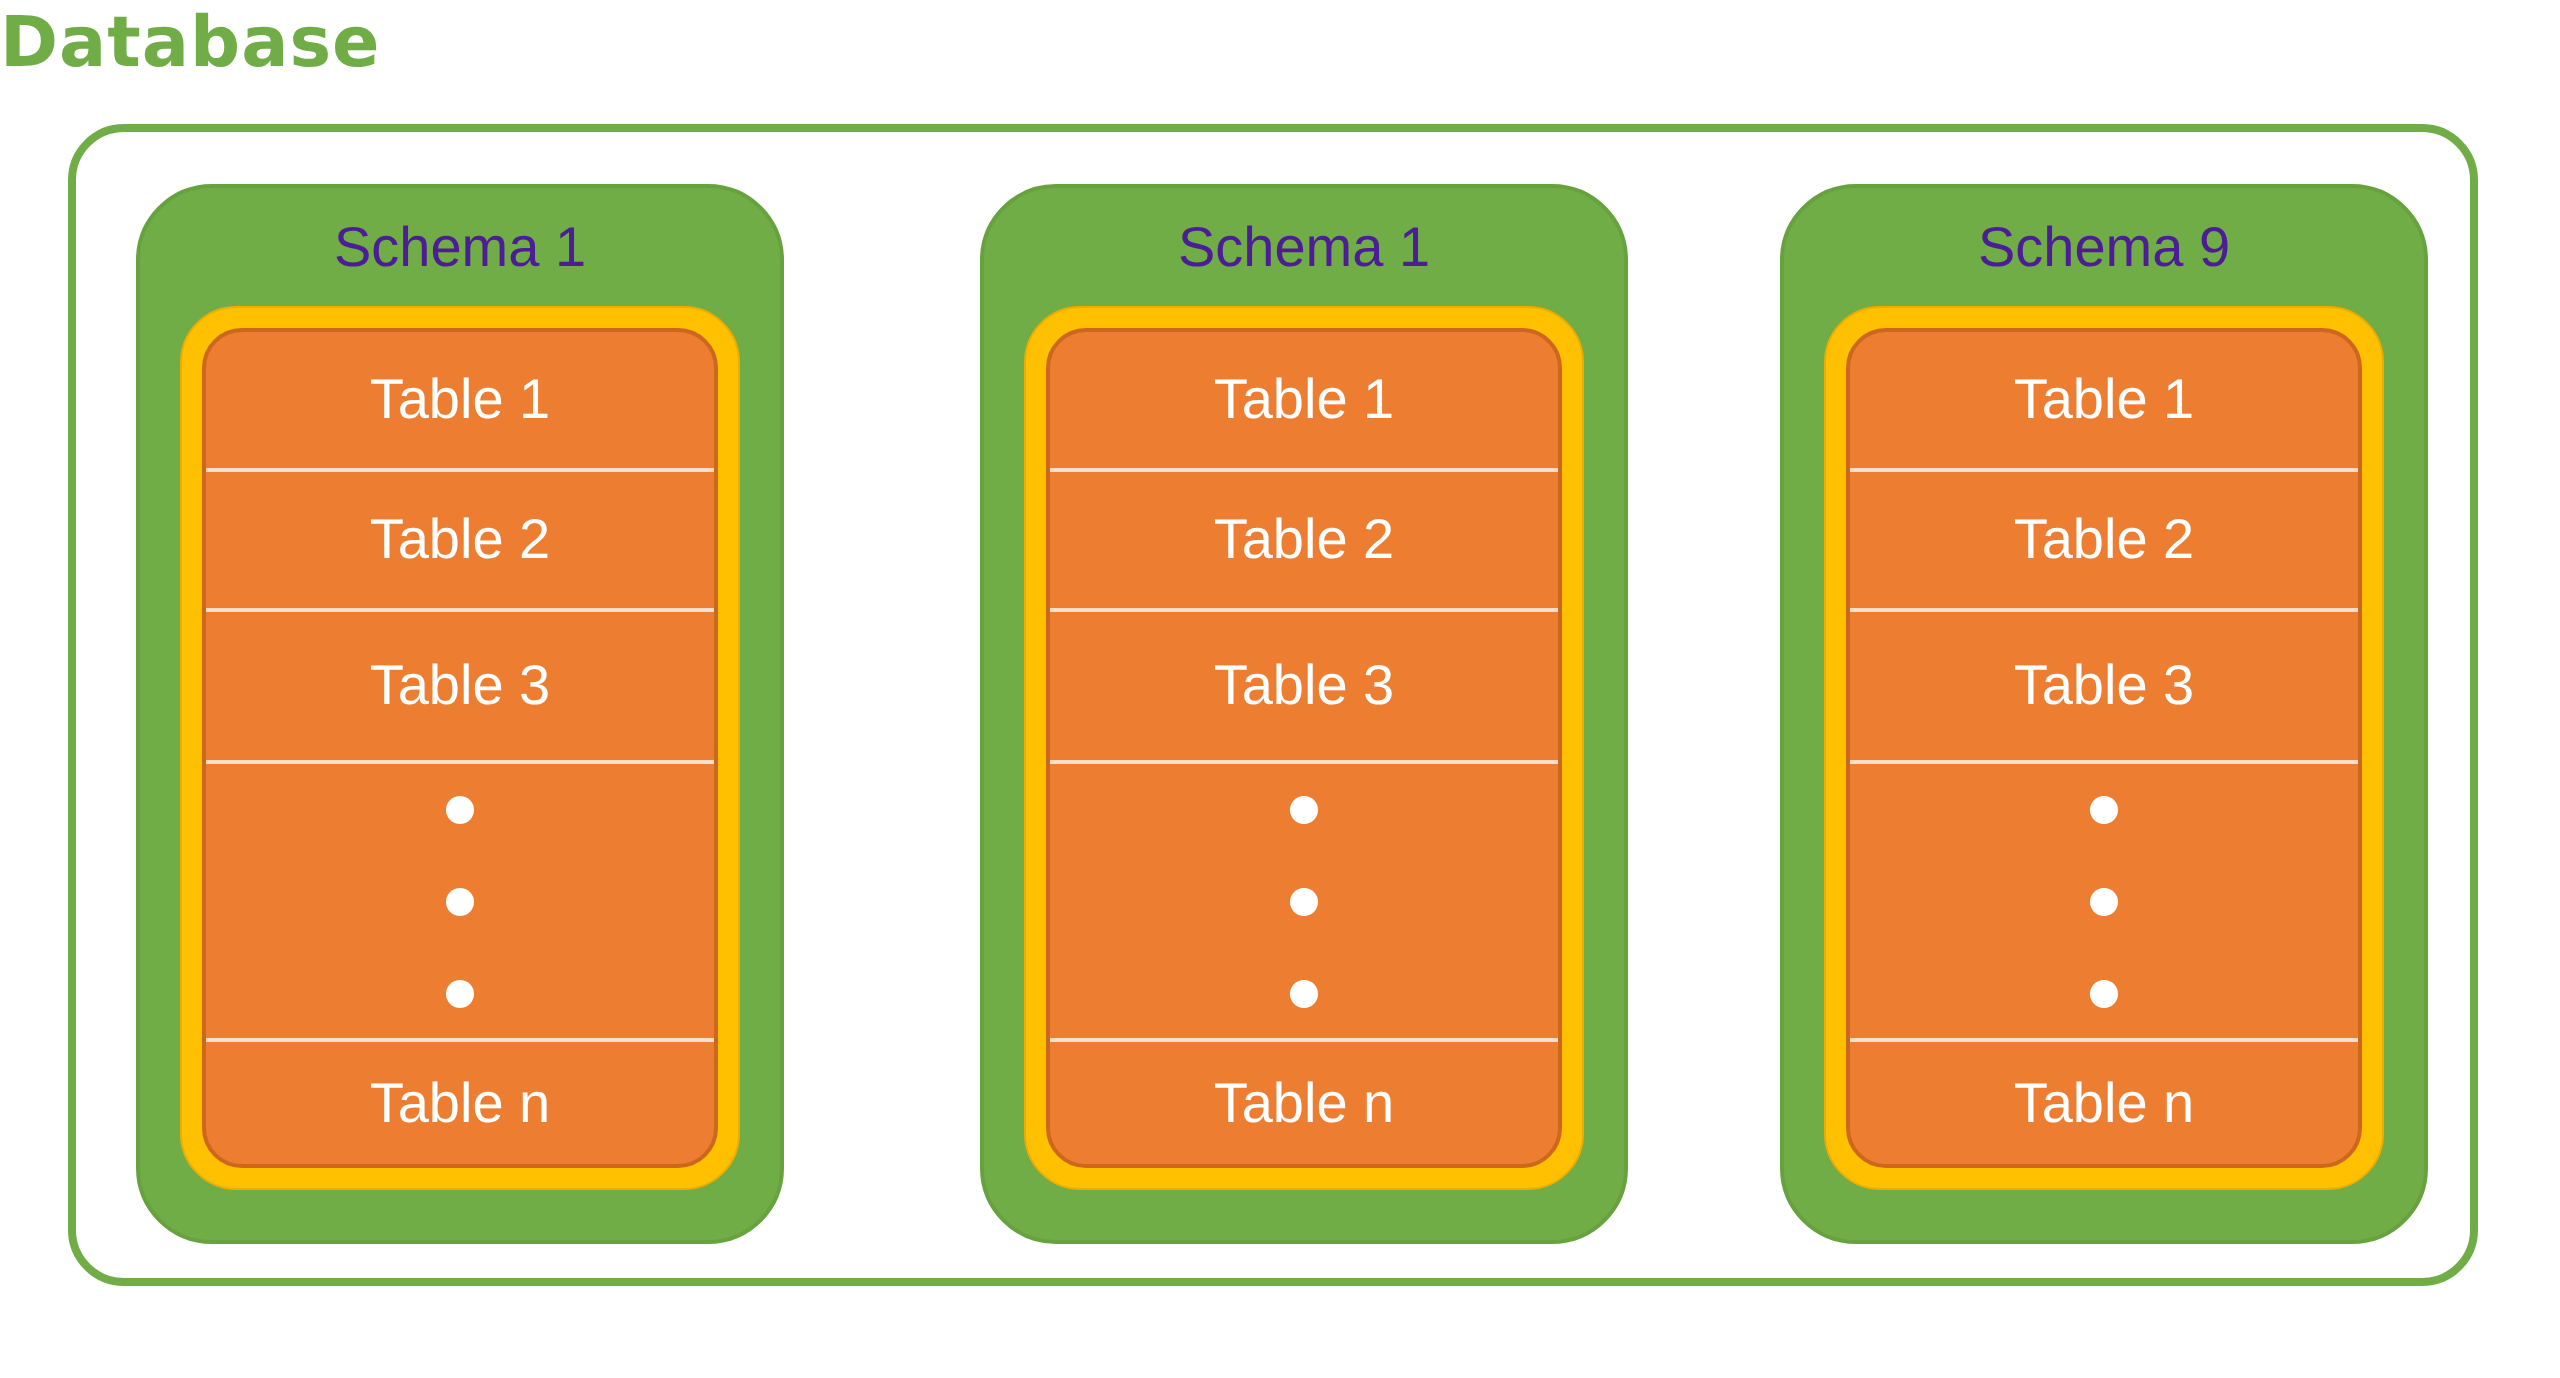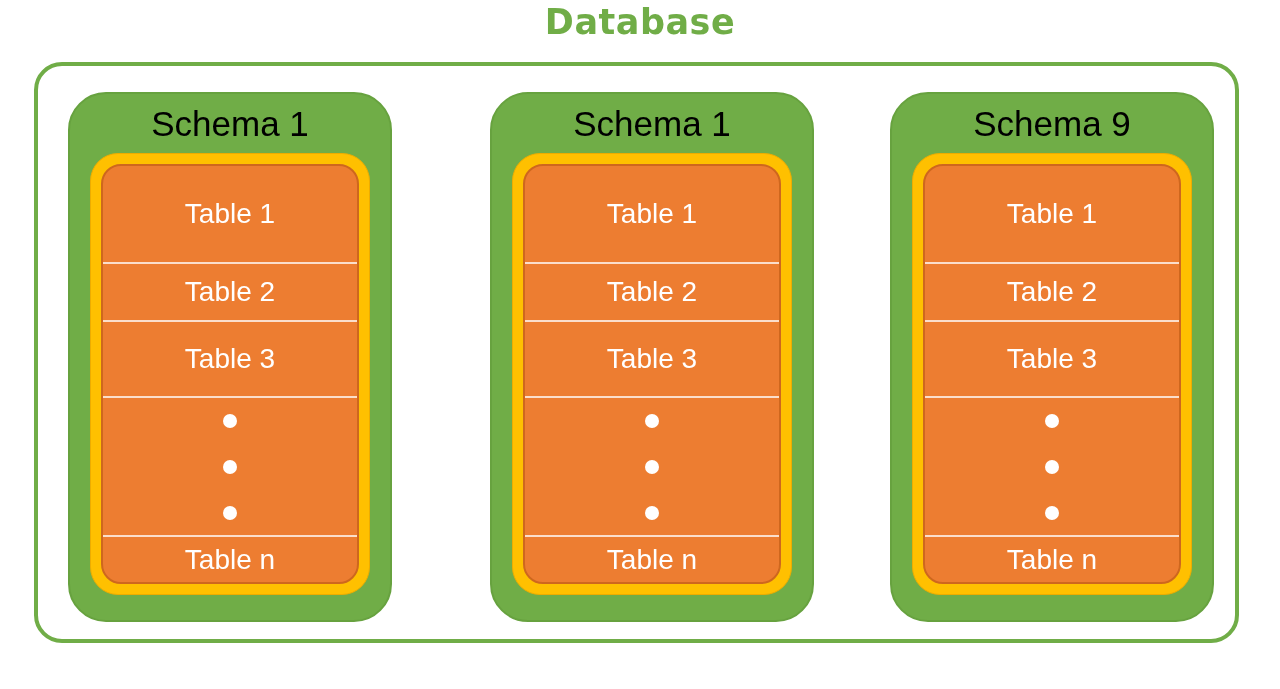--- a/index.html
+++ b/index.html
@@ -13,21 +13,20 @@
     width: 1280px;
     height: 689px;
     background: #ffffff;
     overflow: hidden;
   }
   .diagram-title {
     position: absolute;
     left: 0;
     top: 2px;
     width: 100%;
-    text-align: center;
     font-size: 35px;
     font-weight: bold;
     letter-spacing: 0.5px;
     color: #70AD47;
     font-family: "DejaVu Sans", "Liberation Sans", sans-serif;
   }
   .outer-box {
     position: absolute;
     left: 34px;
     top: 62px;
@@ -53,22 +52,22 @@
   .schema-3 { left: 890px; }
   .schema-label {
     position: absolute;
     left: 0;
     top: 0;
     width: 100%;
     height: 59px;
     display: flex;
     align-items: center;
     justify-content: center;
-    color: #000000;
-    font-size: 35px;
+    color: #4c1d95;
+    font-size: 28px;
     font-weight: 400;
   }
   .tables-frame {
     position: absolute;
     left: 20px;
     right: 20px;
     top: 59px;
     bottom: 25px;
     background: #FFC000;
     border: 1px solid #EDAC00;
@@ -92,22 +91,22 @@
     align-items: center;
     justify-content: center;
     color: #ffffff;
     font-size: 28px;
     box-sizing: border-box;
     flex: 0 0 auto;
   }
   .table-row + .table-row {
     border-top: 2px solid rgba(255,255,255,0.75);
   }
-  .row-1 { height: 96px; }
-  .row-2 { height: 58px; }
+  .row-1 { height: 68px; }
+  .row-2 { height: 70px; }
   .row-3 { height: 76px; }
   .row-dots {
     height: 139px;
     flex-direction: column;
     justify-content: center;
     gap: 32px;
   }
   .row-n { flex: 1 1 auto; }
   .dot {
     width: 14px;

